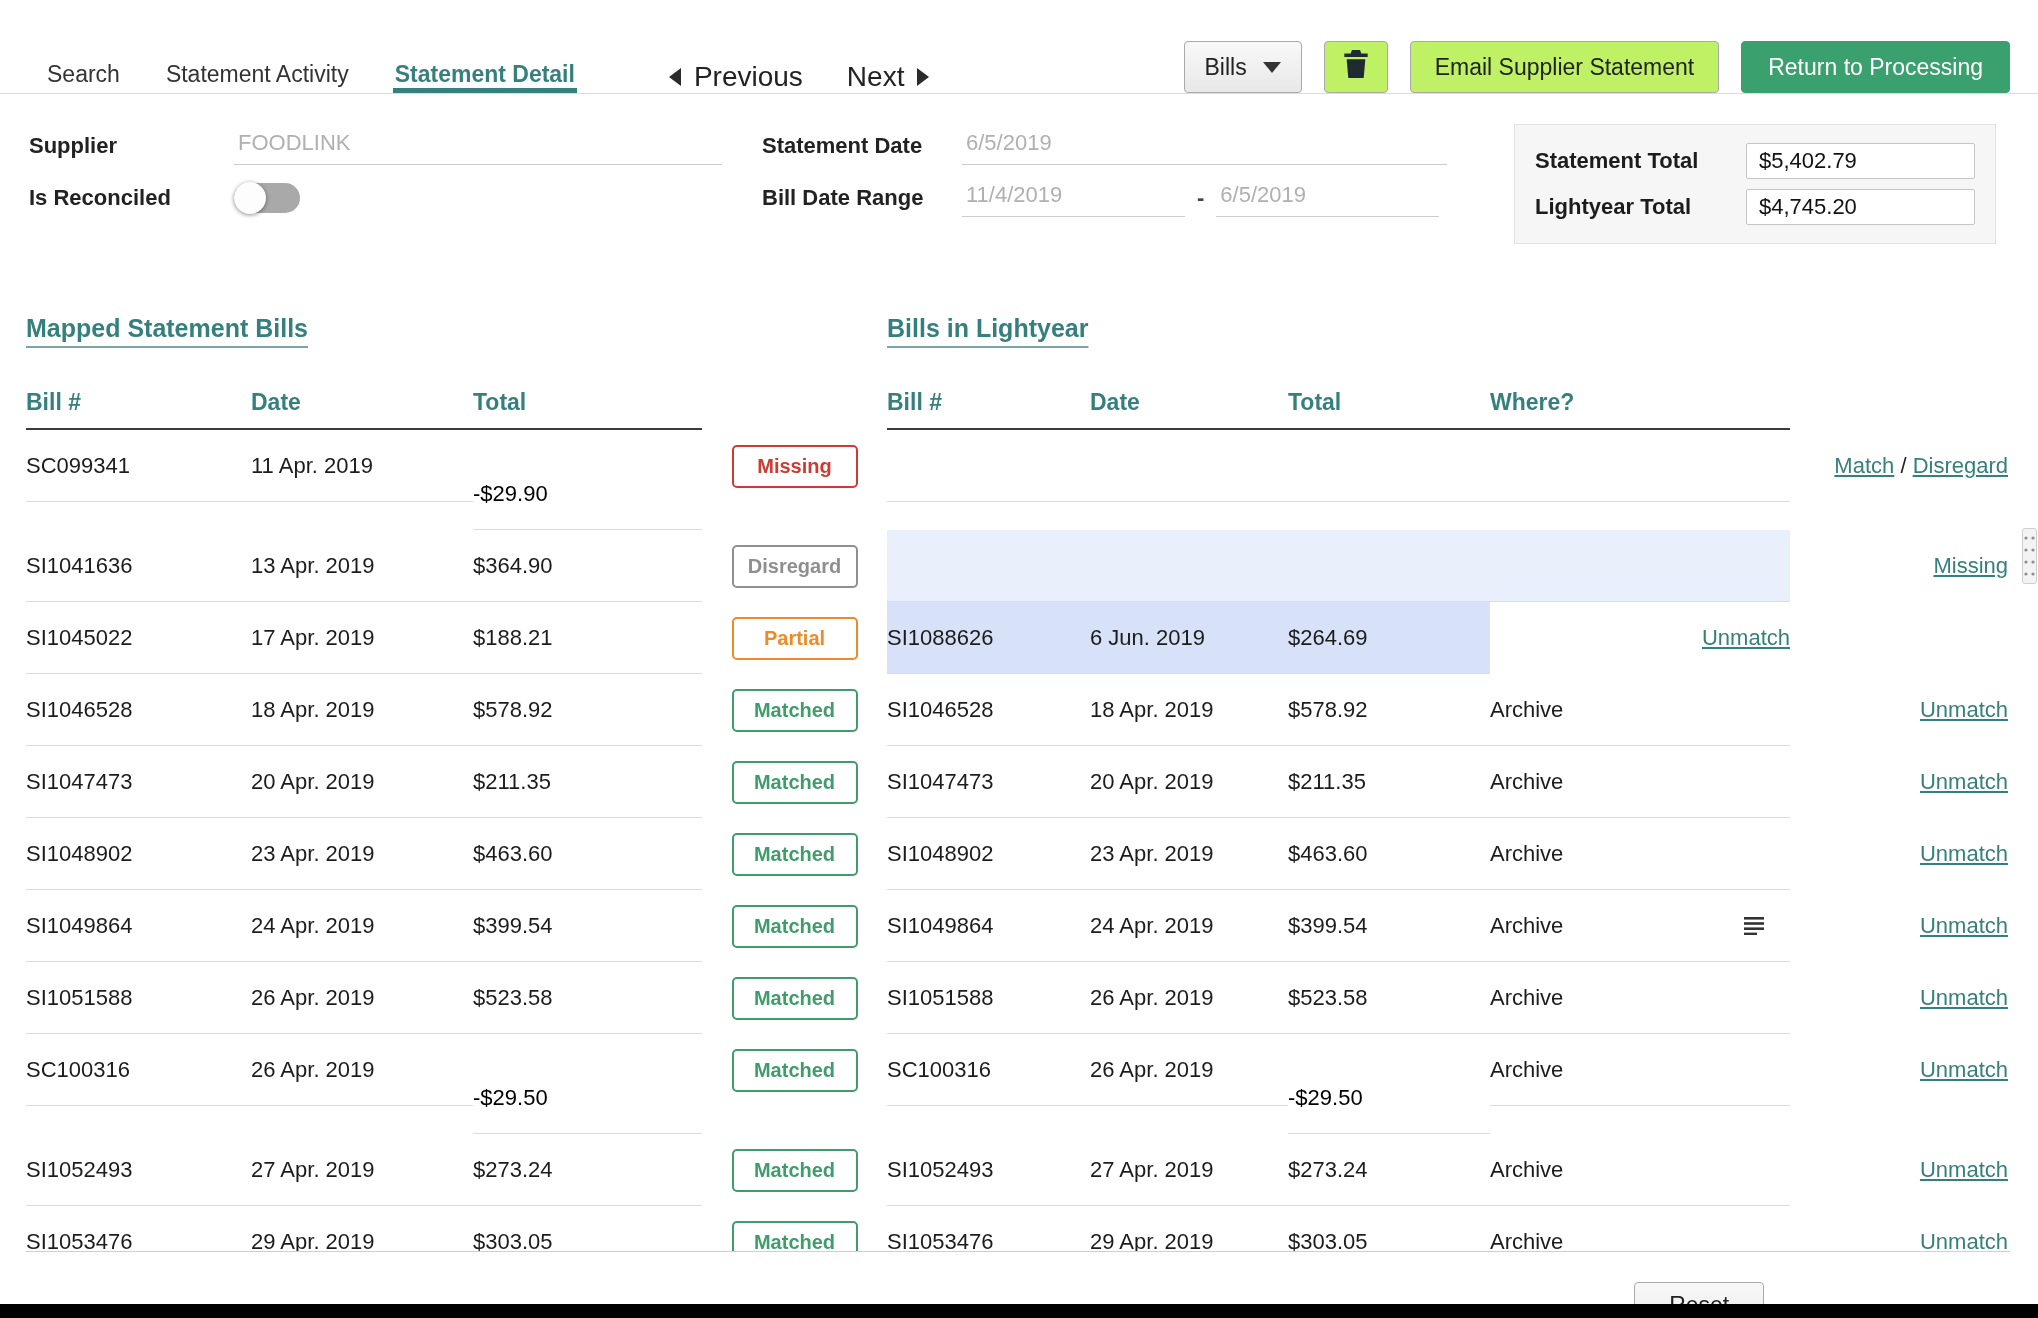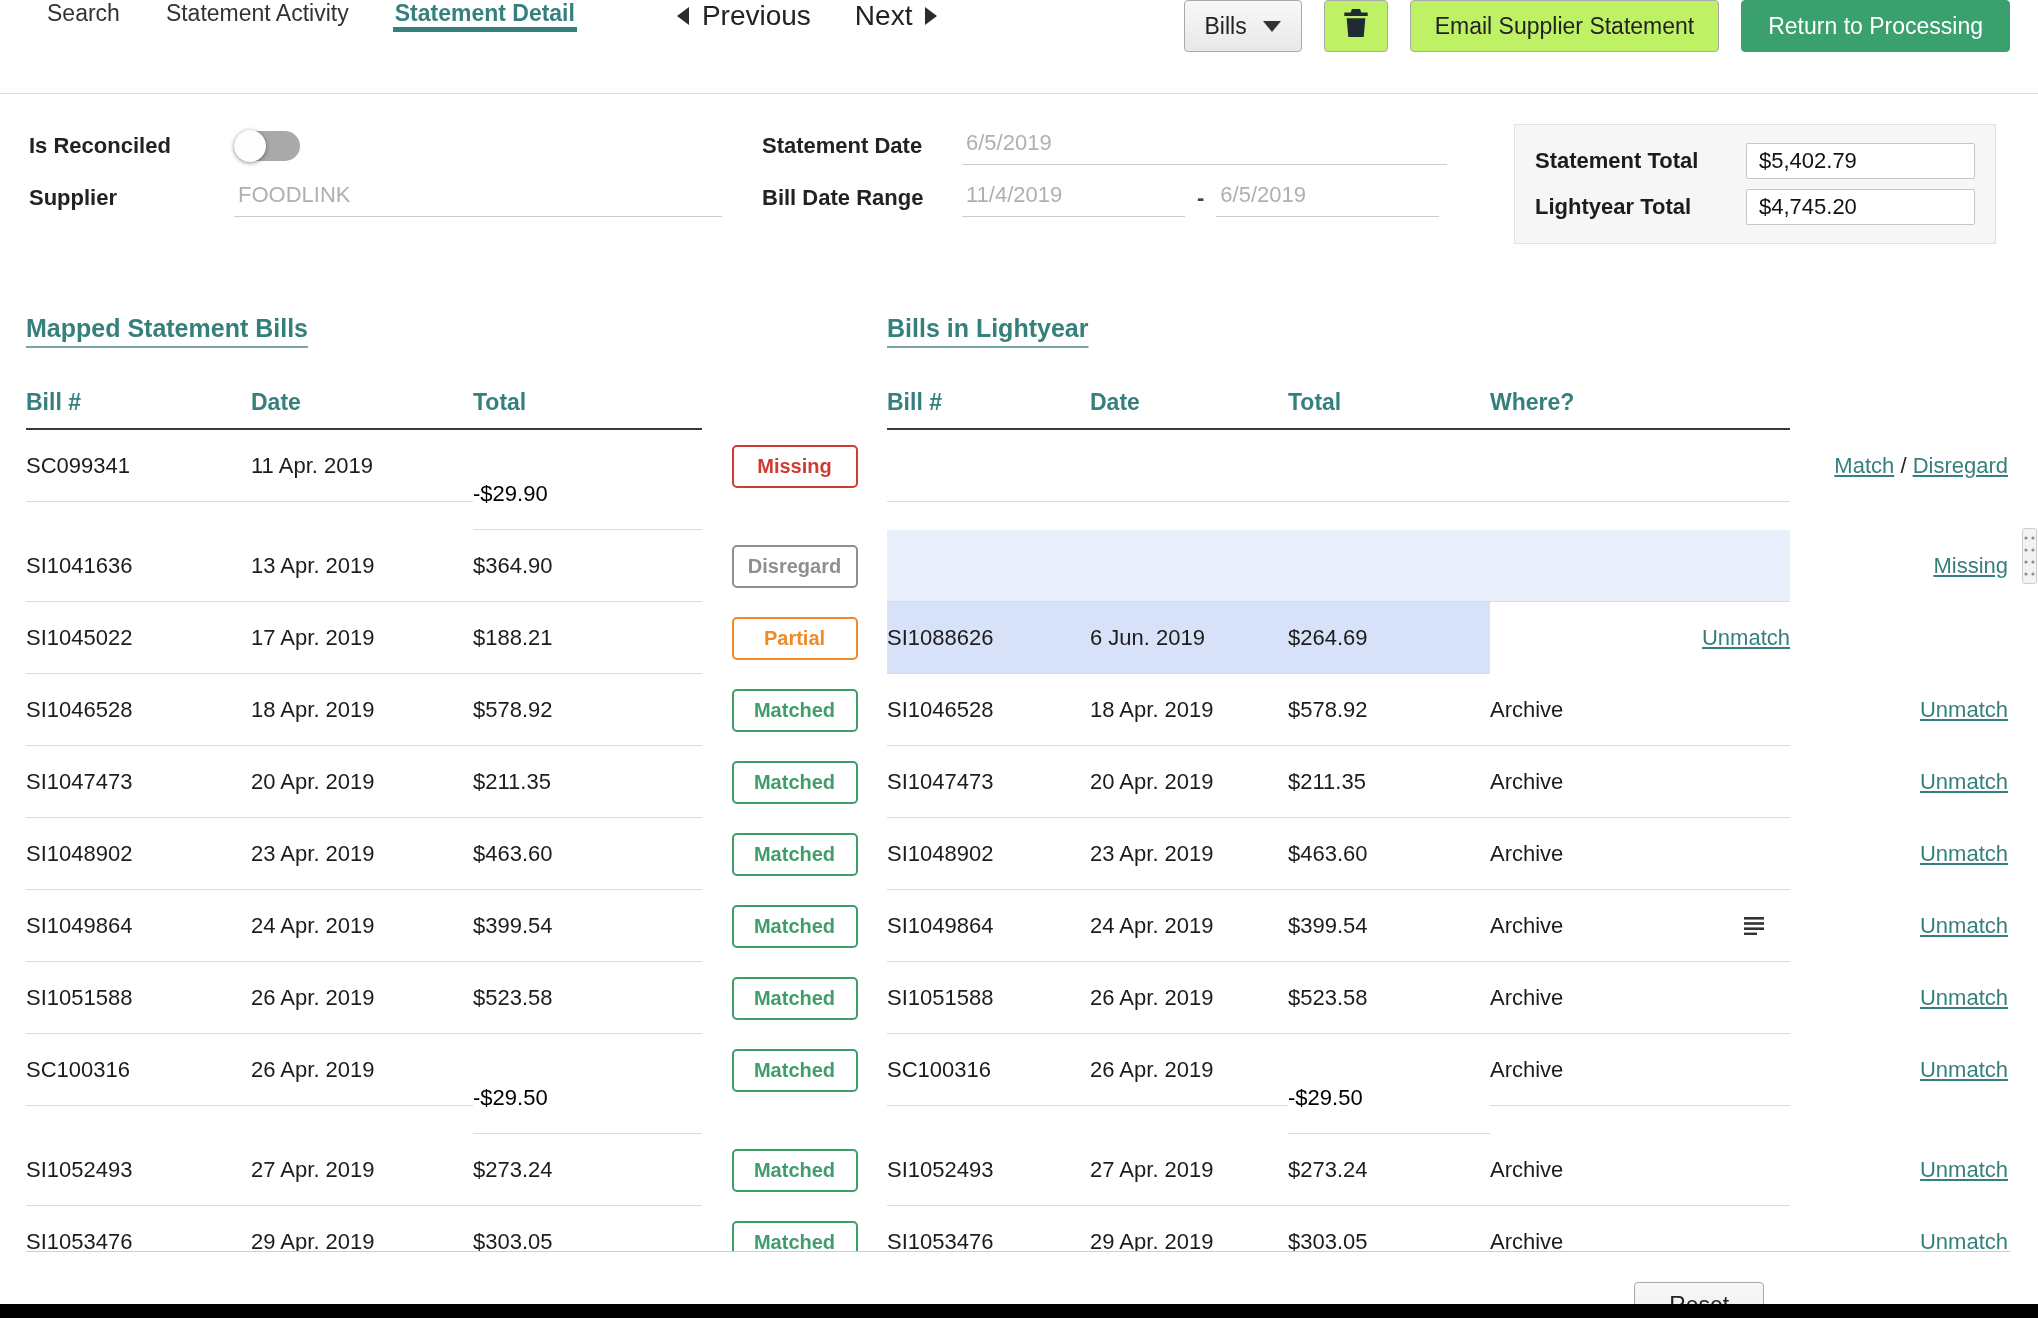--- a/index.html
+++ b/index.html
@@ -5,21 +5,21 @@
   * { box-sizing: border-box; }
   html, body { margin: 0; padding: 0; }
   body {
     width: 2038px; height: 1318px;
     font-family: "Liberation Sans", "DejaVu Sans", sans-serif;
     color: #1c1c1c; background: #fff;
     position: relative; overflow: hidden;
   }
 
   
-  .toolbar { display: flex; align-items: flex-start; height: 94px; border-bottom: 1px solid #ddd; padding: 0 28px 0 45px; gap: 8px; }
+  .toolbar { display: flex; align-items: flex-end; height: 94px; border-bottom: 1px solid #ddd; padding: 0 28px 0 45px; }
   .tabs { display: flex; gap: 42px; }
   .tab { display: flex; align-items: center; font-size: 23px; color: #333; cursor: pointer; border-bottom: 5px solid transparent; padding: 0 2px; white-space: nowrap; }
   .tab.active { color: #35807d; font-weight: bold; border-bottom-color: #35807d; }
   .pager { display: flex; align-items: center; gap: 44px; margin-left: 92px; }
   .nav-item { display: flex; align-items: center; gap: 13px; font-size: 28px; color: #222; cursor: pointer; }
   .arr-l { width: 0; height: 0; border-top: 9px solid transparent; border-bottom: 9px solid transparent; border-right: 12px solid #2b2b2b; }
   .arr-r { width: 0; height: 0; border-top: 9px solid transparent; border-bottom: 9px solid transparent; border-left: 12px solid #2b2b2b; }
   .toolbar-actions { margin-left: auto; display: flex; align-items: center; gap: 22px; }
   .btn { font-size: 23px; border: 1px solid #a9a9a9; border-radius: 4px; background: #bef264; color: #222; cursor: pointer; display: flex; align-items: center; justify-content: center; white-space: nowrap; }
   .btn.more { background: linear-gradient(#f8f8f8, #e8e8e8); gap: 16px; padding: 11px 20px; height: 52px; }
@@ -113,28 +113,28 @@
       </span>
     </button>
     <button class="btn plain">Email Supplier Statement</button>
     <button class="btn primary">Return to Processing</button>
   </div>
 </div>
 
 <div class="form-area">
   <div class="form-col">
     <div class="field-row">
+      <div class="flabel">Supplier</div>
+      <div class="fvalue supplier">FOODLINK</div>
+    </div>
+    <div class="field-row">
       <div class="flabel">Is Reconciled</div>
       <div class="toggle">
         <div class="knob"></div>
       </div>
-    </div>
-    <div class="field-row">
-      <div class="flabel">Supplier</div>
-      <div class="fvalue supplier">FOODLINK</div>
     </div>
   </div>
   <div class="form-col col-dates">
     <div class="field-row">
       <div class="flabel">Statement Date</div>
       <div class="fvalue date-full">6/5/2019</div>
     </div>
     <div class="field-row">
       <div class="flabel">Bill Date Range</div>
       <div class="fvalue date-half">11/4/2019</div>

